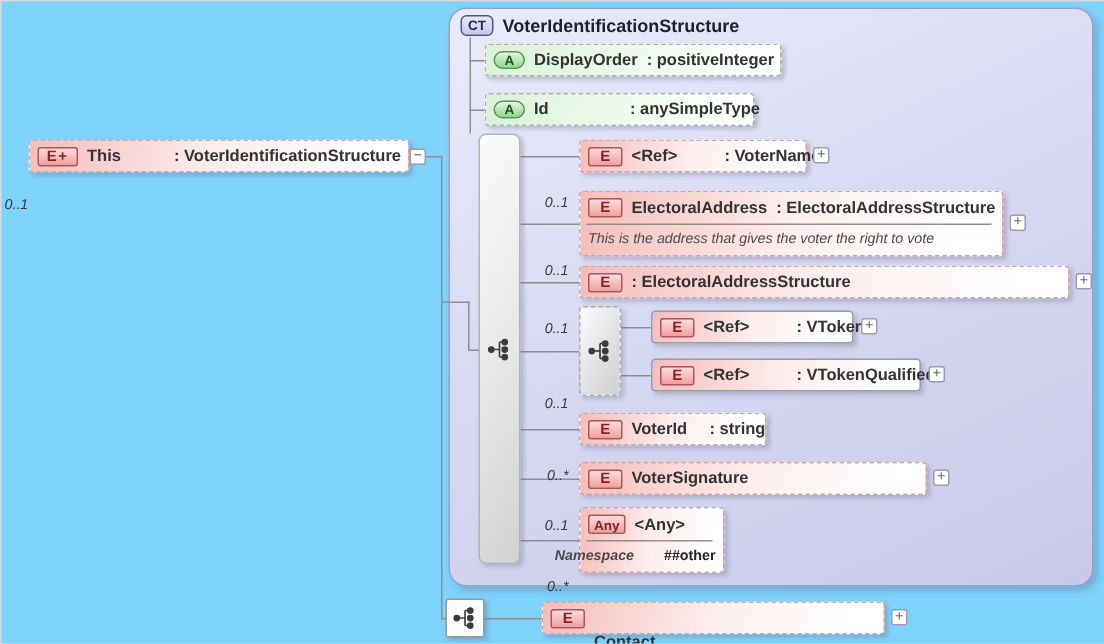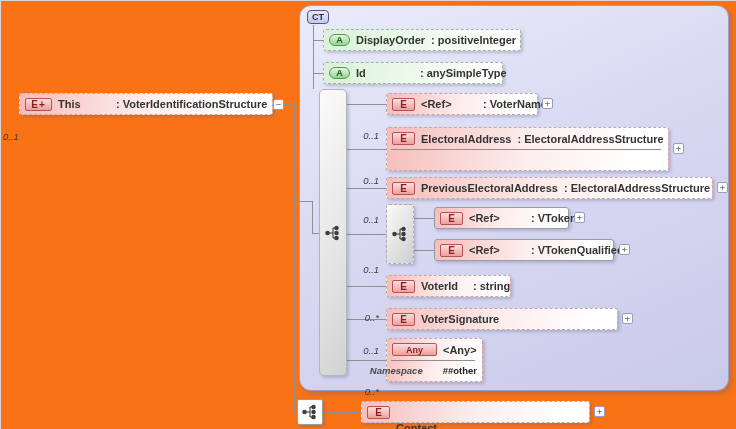--- a/index.html
+++ b/index.html
@@ -1,17 +1,17 @@
 <!DOCTYPE html>
 <html><head>
 <meta charset="utf-8">
 <style>
   * { margin:0; padding:0; box-sizing:border-box; }
   body { background:#fff; font-family:"Liberation Sans", sans-serif; }
-  #stage { position:relative; width:736px; height:429px; background:#f97316; overflow:hidden;
+  #stage { position:relative; width:736px; height:429px; background:#7dd3fc; overflow:hidden;
            border-top:1px solid #d8d8d8; border-left:1px solid #d8d8d8; }
 
   
   .line { position:absolute; background:#909090; }
 
   
   .card { position:absolute; font-style:italic; font-size:9.5px; color:#3a3a3a; width:28px; text-align:right;margin-top:44px; }
   .card.leftfree { text-align:left; }
   .annot { font-style:italic; font-size:9.5px; color:#4a4a4a; white-space:nowrap; }
 
@@ -33,21 +33,21 @@
           border:1px solid #b5b5b5; border-radius:5px; box-shadow:2px 2px 3px rgba(90,90,130,.28);
           display:flex; align-items:center; justify-content:center; }
   .seqwhite { position:absolute; background:#fdfdfd; border:1px solid #9a9a9a; border-radius:2px;
           box-shadow:2px 2px 3px rgba(90,90,130,.28); display:flex; align-items:center; justify-content:center; }
 
   
   .badge-e { flex:none; width:23px; height:13px; display:flex; align-items:center; justify-content:center;
              background:linear-gradient(180deg,#fbdede,#ef9f9f); border:1px solid #b25454; border-radius:2px;
              font-size:10px; font-weight:bold; color:#8a1f1f; }
   .badge-e.wide { width:27px; letter-spacing:1px; }
-  .badge-any { width:45px; font-size:9px; }
+  .badge-any { width:25px; font-size:9px; }
   .badge-a { flex:none; width:21px; height:12px; display:flex; align-items:center; justify-content:center;
              background:linear-gradient(180deg,#e4f7e2,#8fd88c); border:1px solid #5f8f5f; border-radius:7px;
              font-size:9px; font-weight:bold; color:#1e551e; }
   .badge-ct { position:absolute; width:22px; height:14px; display:flex; align-items:center; justify-content:center;
              background:linear-gradient(180deg,#e6e9fb,#c3c9f0); border:1px solid #55557f; border-radius:4px;
              font-size:9px; font-weight:bold; color:#2a2a55; }
 
   
   .nm { display:inline-block; }
   .nm-voter { min-width:52px; } .nm-ref { min-width:56px; } .nm-attr { min-width:76px; }
@@ -67,20 +67,21 @@
   .ns-label { font-style:italic; font-size:9.5px; color:#4a4a4a; }
   .ns-value { font-size:9.5px; font-weight:bold; color:#222; margin-left:14px; }
 </style>
 </head>
 <body>
 
 <div id="stage">
 
   <div id="ct"></div>
   <span class="badge-ct" style="left:306px; top:9px;">CT</span>
+  <span id="ct-title">VoterIdentificationStructure</span>
 
   <div class="line" style="left:283px; top:103px; width:10px; height:1px;"></div>
   <div class="line" style="left:293px; top:103px; width:1px; height:309px;"></div>
   <div class="line" style="left:293px; top:200px; width:19px; height:1px;"></div>
   <div class="line" style="left:311px; top:200px; width:1px; height:33px;"></div>
   <div class="line" style="left:311px; top:232px; width:8px; height:1px;"></div>
   <div class="line" style="left:293px; top:411px; width:4px; height:1px;"></div>
   <div class="line" style="left:322px; top:411px; width:38px; height:1px;"></div>
   <div class="line" style="left:312px; top:24px; width:1px; height:64px;"></div>
   <div class="line" style="left:312px; top:39px; width:11px; height:1px;"></div>
@@ -138,27 +139,27 @@
   <div class="pm" style="left:541px; top:97px;">+</div>
 
   <span class="card" style="left:350px; top:130px;">0..1</span>
   <div class="node elem col" style="left:385px; top:126px; width:283px; height:44px;">
     <div class="row">
       <span class="badge-e">E</span>
       <span>ElectoralAddress</span>
       <span>: ElectoralAddressStructure</span>
     </div>
     <div class="divider"></div>
+    <div class="row annot" style="font-weight:normal; height:19px;">This is the address that gives the voter the right to vote</div>
   </div>
   <div class="pm" style="left:672px; top:142px;">+</div>
 
   <span class="card" style="left:350px; top:169px;">0..1</span>
   <div class="node elem" style="left:385px; top:176px; width:327px; height:22px;">
     <span class="badge-e">E</span>
-    <span>PreviousElectoralAddress</span>
     <span>: ElectoralAddressStructure</span>
   </div>
   <div class="pm" style="left:716px; top:181px;">+</div>
 
   <span class="card" style="left:350px; top:219px;">0..1</span>
   <div class="node grp" style="left:385px; top:203px; width:28px; height:60px; padding:0;">
     <svg width="16" height="16" viewBox="0 0 16 16">
       <g stroke="#3c3c3c" stroke-width="1.1" fill="#3c3c3c">
         <line x1="1.5" y1="8" x2="8" y2="8"></line>
           <line x1="8" y1="3" x2="8" y2="13"></line>

